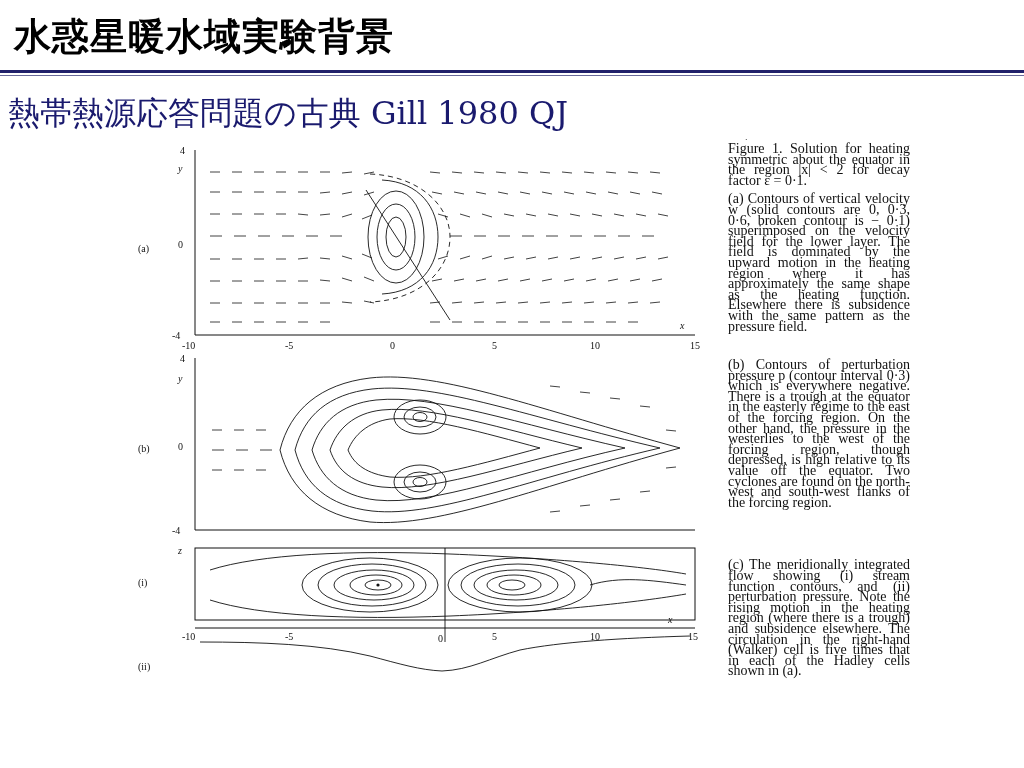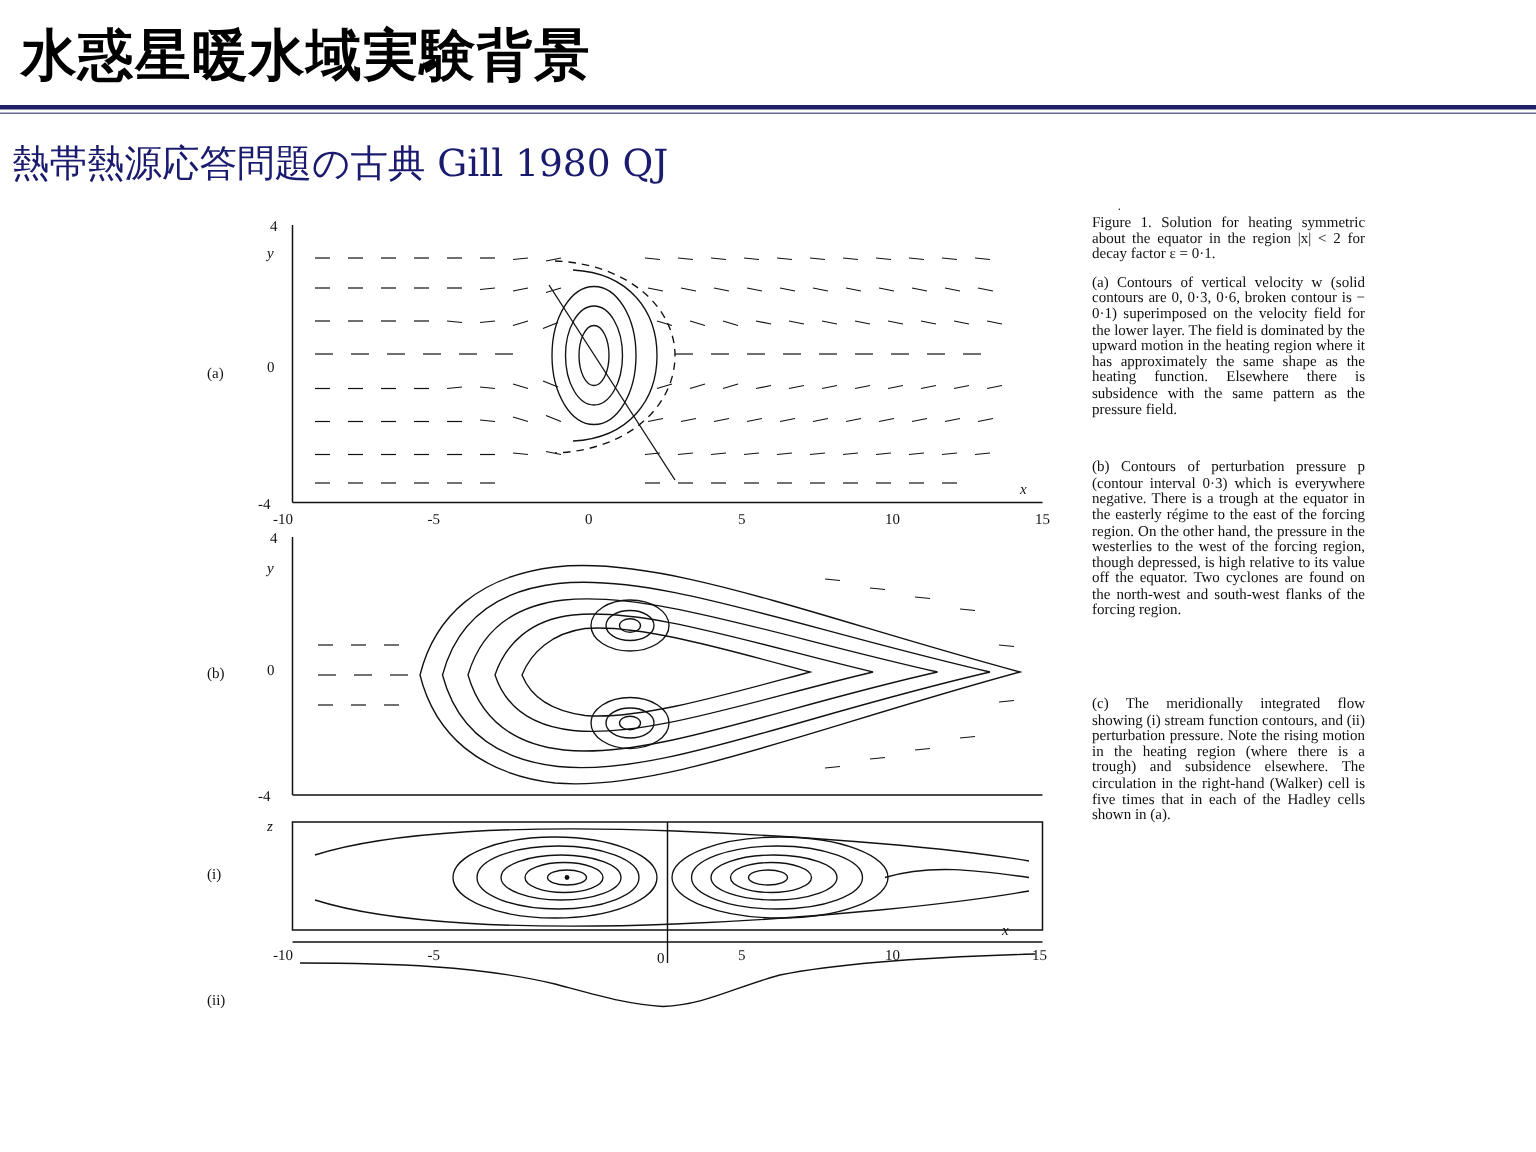--- a/index.html
+++ b/index.html
@@ -46,42 +46,42 @@
     top: 75px;
     width: 1024px;
     height: 1px;
     background: #6a6a9a;
   }
   .subtitle {
     position: absolute;
     left: 8px;
     top: 92px;
     font-family: "DejaVu Serif", serif;
-    font-size: 25px;
+    font-size: 32px;
     color: #1a1a6e;
     white-space: nowrap;
   }
   .figure-area {
     position: absolute;
     left: 120px;
     top: 130px;
     width: 790px;
     height: 570px;
   }
   .fig-svg {
     display: block;
   }
   .caption-col {
     position: absolute;
     left: 608px;
     top: 14px;
     width: 182px;
     color: #101010;
     font-family: "Liberation Serif", serif;
-    font-size: 10px;
+    font-size: 14px;
     line-height: 10.6px;
     text-align: justify;
   }
   .caption-block { margin-bottom: 8px; }
   .caption-block.b1 { margin-top: 0; }
   .caption-block.b2 { margin-top: 28px; }
   .caption-block.b3 { margin-top: 52px; font-family: Liberation Serif, serif; }
   .cap-lead { font-weight: 400; }
   .tiny-mark {
     position: absolute;

